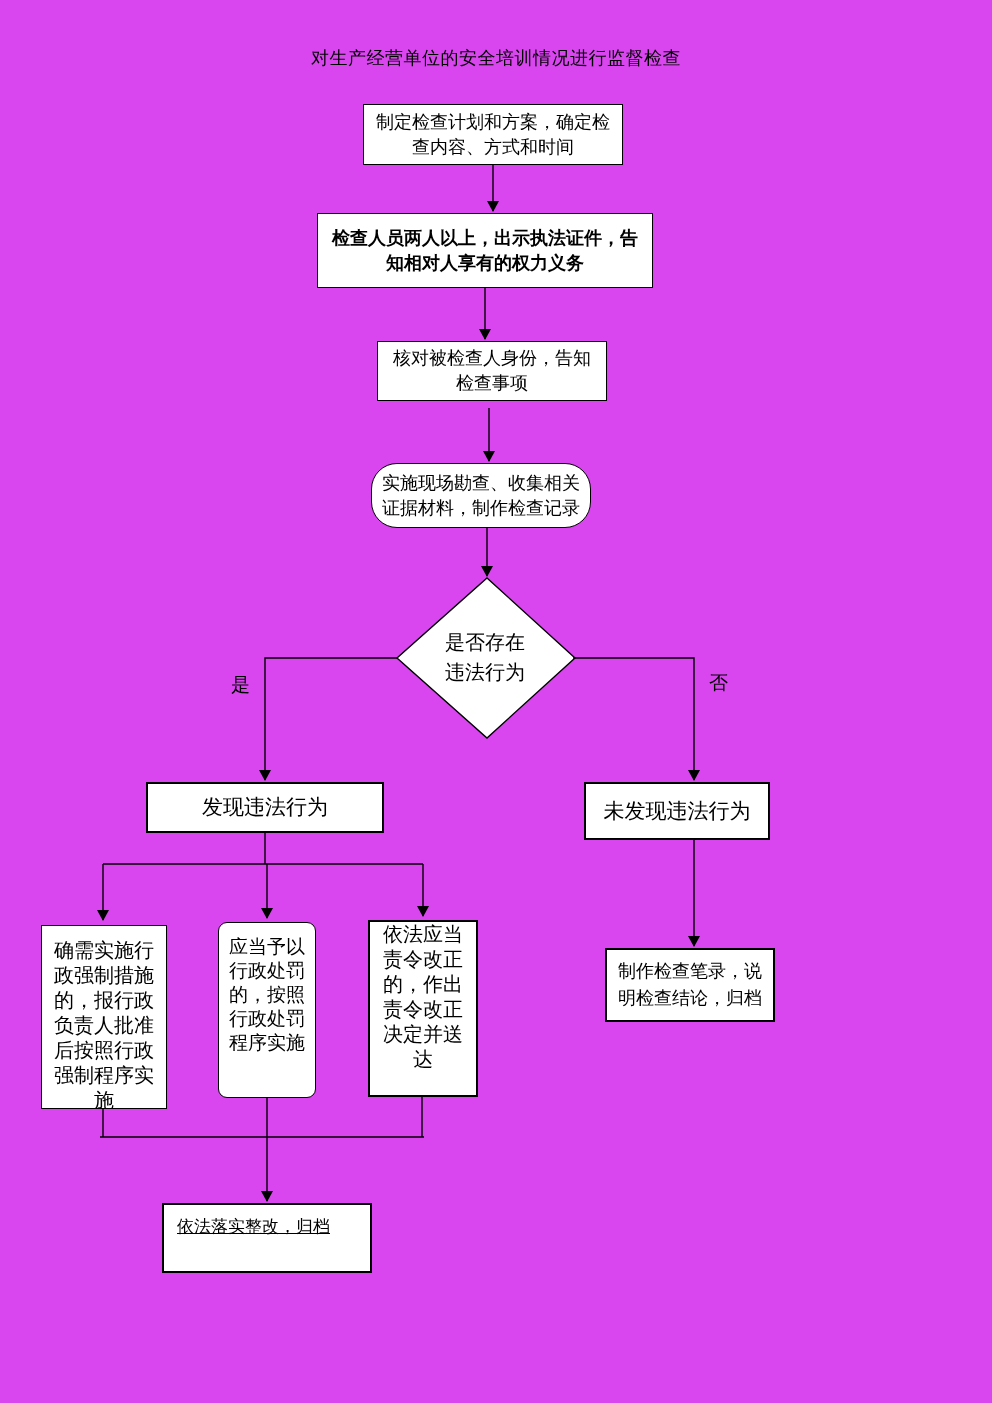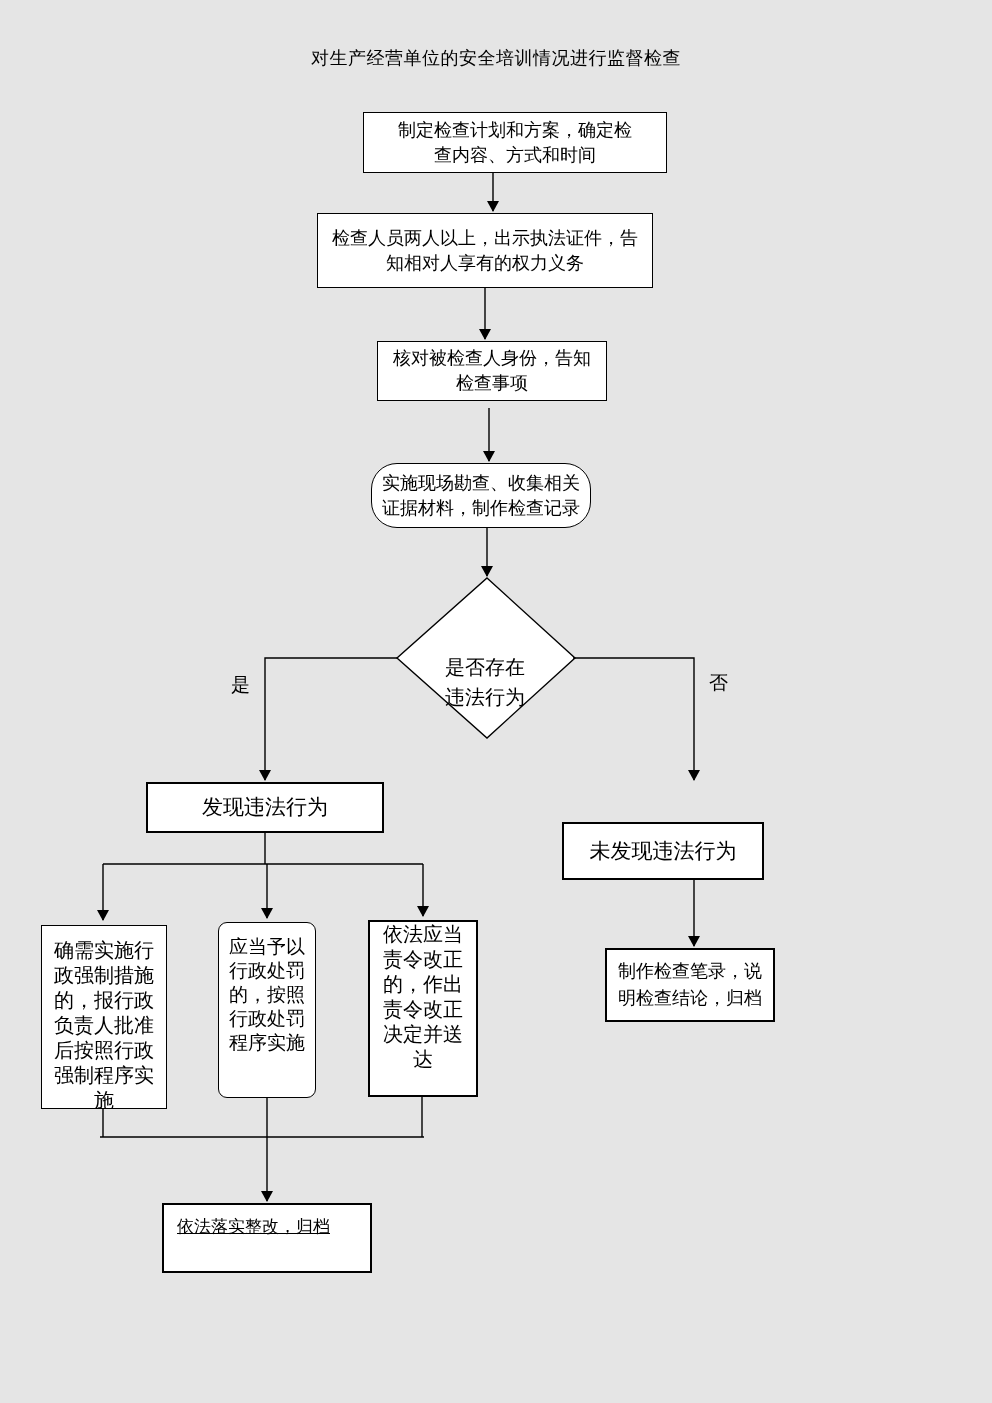--- a/index.html
+++ b/index.html
@@ -2,21 +2,21 @@
 <html><head>
 <meta charset="utf-8">
 <style>
   * { margin: 0; padding: 0; box-sizing: border-box; }
   html, body { background: #ffffff; }
   body { font-family: "Liberation Serif", "DejaVu Serif", serif; color: #000; }
   .canvas {
     position: relative;
     width: 992px;
     height: 1403px;
-    background: #e5e5e5;
+    background: #d946ef;
     overflow: hidden;
   }
   .connectors {
     position: absolute;
     left: 0; top: 0;
     width: 992px; height: 1403px;
   }
   .title {
     position: absolute;
     left: 0; right: 0;
@@ -32,43 +32,43 @@
     background: #fff;
     display: flex;
     align-items: center;
     justify-content: center;
     text-align: center;
     white-space: pre-line;
     font-size: 18px;
     line-height: 25px;
   }
   .node.thick { border-width: 2px; }
-  .n-plan        { left: 363px; top:  112px; width: 304px; height: 61px; }
-  .n-cred        { left: 317px; top: 213px; width: 336px; height: 75px; }
+  .n-plan        { left: 363px; top:  104px; width: 260px; height: 61px; }
+  .n-cred        { left: 317px; top: 213px; width: 336px; height: 75px; font-weight: bold; }
   .n-ident       { left: 377px; top: 341px; width: 230px; height: 60px; }
   .n-survey      { left: 371px; top: 463px; width: 220px; height: 65px; border-radius: 26px; }
   .n-found       { left: 146px; top: 782px; width: 238px; height: 51px; font-size: 21px; }
-  .n-notfound    { left: 562px; top: 782px; width: 202px; height: 58px; font-size: 21px; margin-top: 40px; }
+  .n-notfound    { left: 584px; top: 782px; width: 186px; height: 58px; font-size: 21px; }
   .n-coerce      { left:  41px; top: 925px; width: 126px; height: 184px;
                    align-items: flex-start; padding-top: 12px; overflow: hidden;
                    font-size: 20px; line-height: 25px; }
   .n-penalty     { left: 218px; top: 922px; width:  98px; height: 176px;
                    align-items: flex-start; padding-top: 12px;
                    font-size: 19px; line-height: 24px; border-radius: 9px; }
   .n-correct     { left: 368px; top: 920px; width: 110px; height: 177px;
                    border-width: 2px; align-items: flex-start; padding-top: 0;
                    font-size: 20px; line-height: 25px; }
   .n-record      { left: 605px; top: 948px; width: 170px; height: 74px;
                    font-size: 18px; line-height: 27px; }
   .n-rectify     { left: 162px; top: 1203px; width: 210px; height: 70px;
                    align-items: flex-start; justify-content: flex-start;
                    text-align: left; padding: 9px 0 0 13px; font-size: 17px; text-decoration: underline; }
   .decision-label {
     position: absolute;
-    left: 415px; top: 646px; width: 140px; height: 72px;
+    left: 415px; top: 621px; width: 140px; height: 72px;
     display: flex; align-items: center; justify-content: center;
     text-align: right; white-space: pre-line;
     font-size: 20px; line-height: 30px;
   }
   .branch-label {
     position: absolute;
     font-size: 19px;
     line-height: 22px;
   }
   .branch-yes { left: 231px; top: 674px; }

